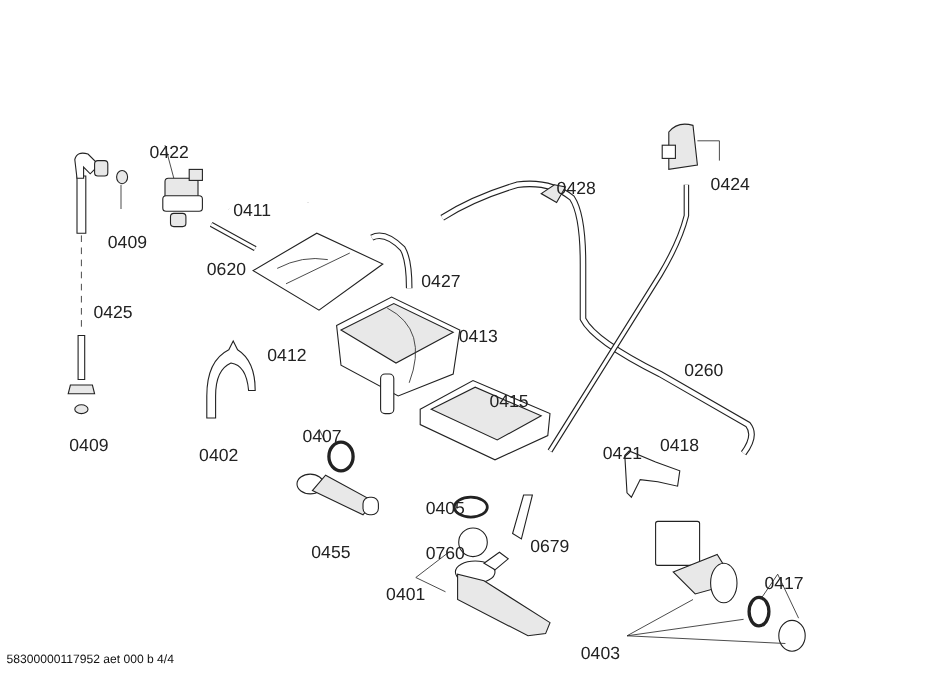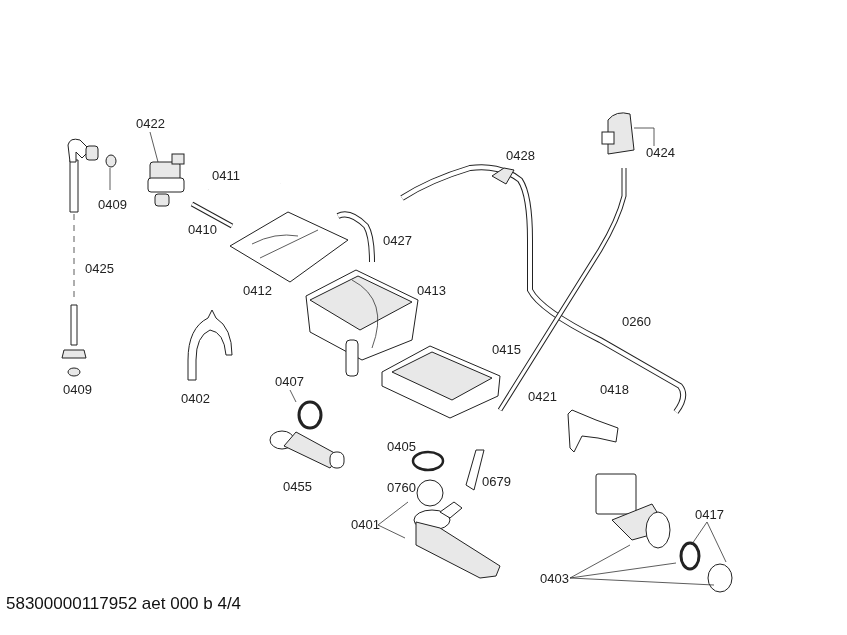--- a/index.html
+++ b/index.html
@@ -1,19 +1,19 @@
 <!DOCTYPE html>
 <html><head>
 <meta charset="utf-8">
 <style>
   html,body{margin:0;padding:0;background:#fff;}
   body{width:847px;height:635px;position:relative;overflow:hidden;font-family:"Liberation Sans",sans-serif;}
   svg#diagram{position:absolute;left:0;top:0;}
-  .lbl{position:absolute;font-size:13px;color:#222;line-height:12px;white-space:nowrap;}
-  .footer{position:absolute;left:6px;top:594px;font-size:17px;color:#111;}
+  .lbl{position:absolute;font-size:16px;color:#222;line-height:12px;white-space:nowrap;margin-top:16px;}
+  .footer{position:absolute;left:6px;top:594px;font-size:11px;color:#111;}
   .ln{stroke:#333;stroke-width:0.8;fill:none;}
   .pt{stroke:#222;stroke-width:1;fill:#fff;}
   .pg{stroke:#222;stroke-width:1;fill:#e8e8e8;}
 </style>
 </head>
 <body>
 
 <svg id="diagram" width="847" height="635">
 
   <g>
@@ -122,33 +122,33 @@
     <line class="ln" x1="707" y1="522" x2="692" y2="544"></line>
     <line class="ln" x1="707" y1="522" x2="726" y2="562"></line>
   </g>
 </svg>
 
 <span class="lbl" style="left:136px;top:118px">0422</span>
 <span class="lbl" style="left:98px;top:199px">0409</span>
 <span class="lbl" style="left:63px;top:384px">0409</span>
 <span class="lbl" style="left:85px;top:263px">0425</span>
 <span class="lbl" style="left:212px;top:170px">0411</span>
-<span class="lbl" style="left:188px;top:224px">0410</span>
+<span class="lbl" style="left:188px;top:224px">0620</span>
 <span class="lbl" style="left:383px;top:235px">0427</span>
-<span class="lbl" style="left:243px;top:285px">0412</span>
+<span class="lbl" style="left:243px;top:302px">0412</span>
 <span class="lbl" style="left:417px;top:285px">0413</span>
-<span class="lbl" style="left:492px;top:344px">0415</span>
+<span class="lbl" style="left:445px;top:344px">0415</span>
 <span class="lbl" style="left:181px;top:393px">0402</span>
 <span class="lbl" style="left:275px;top:376px">0407</span>
 <span class="lbl" style="left:283px;top:481px">0455</span>
 <span class="lbl" style="left:387px;top:441px">0405</span>
 <span class="lbl" style="left:387px;top:482px">0760</span>
 <span class="lbl" style="left:482px;top:476px">0679</span>
 <span class="lbl" style="left:351px;top:519px">0401</span>
 <span class="lbl" style="left:506px;top:150px">0428</span>
 <span class="lbl" style="left:646px;top:147px">0424</span>
-<span class="lbl" style="left:528px;top:391px">0421</span>
+<span class="lbl" style="left:548px;top:391px">0421</span>
 <span class="lbl" style="left:622px;top:316px">0260</span>
 <span class="lbl" style="left:600px;top:384px">0418</span>
 <span class="lbl" style="left:695px;top:509px">0417</span>
-<span class="lbl" style="left:540px;top:573px">0403</span>
+<span class="lbl" style="left:528px;top:573px">0403</span>
 
 <div class="footer">58300000117952 aet 000 b 4/4</div>
 
 </body></html>

